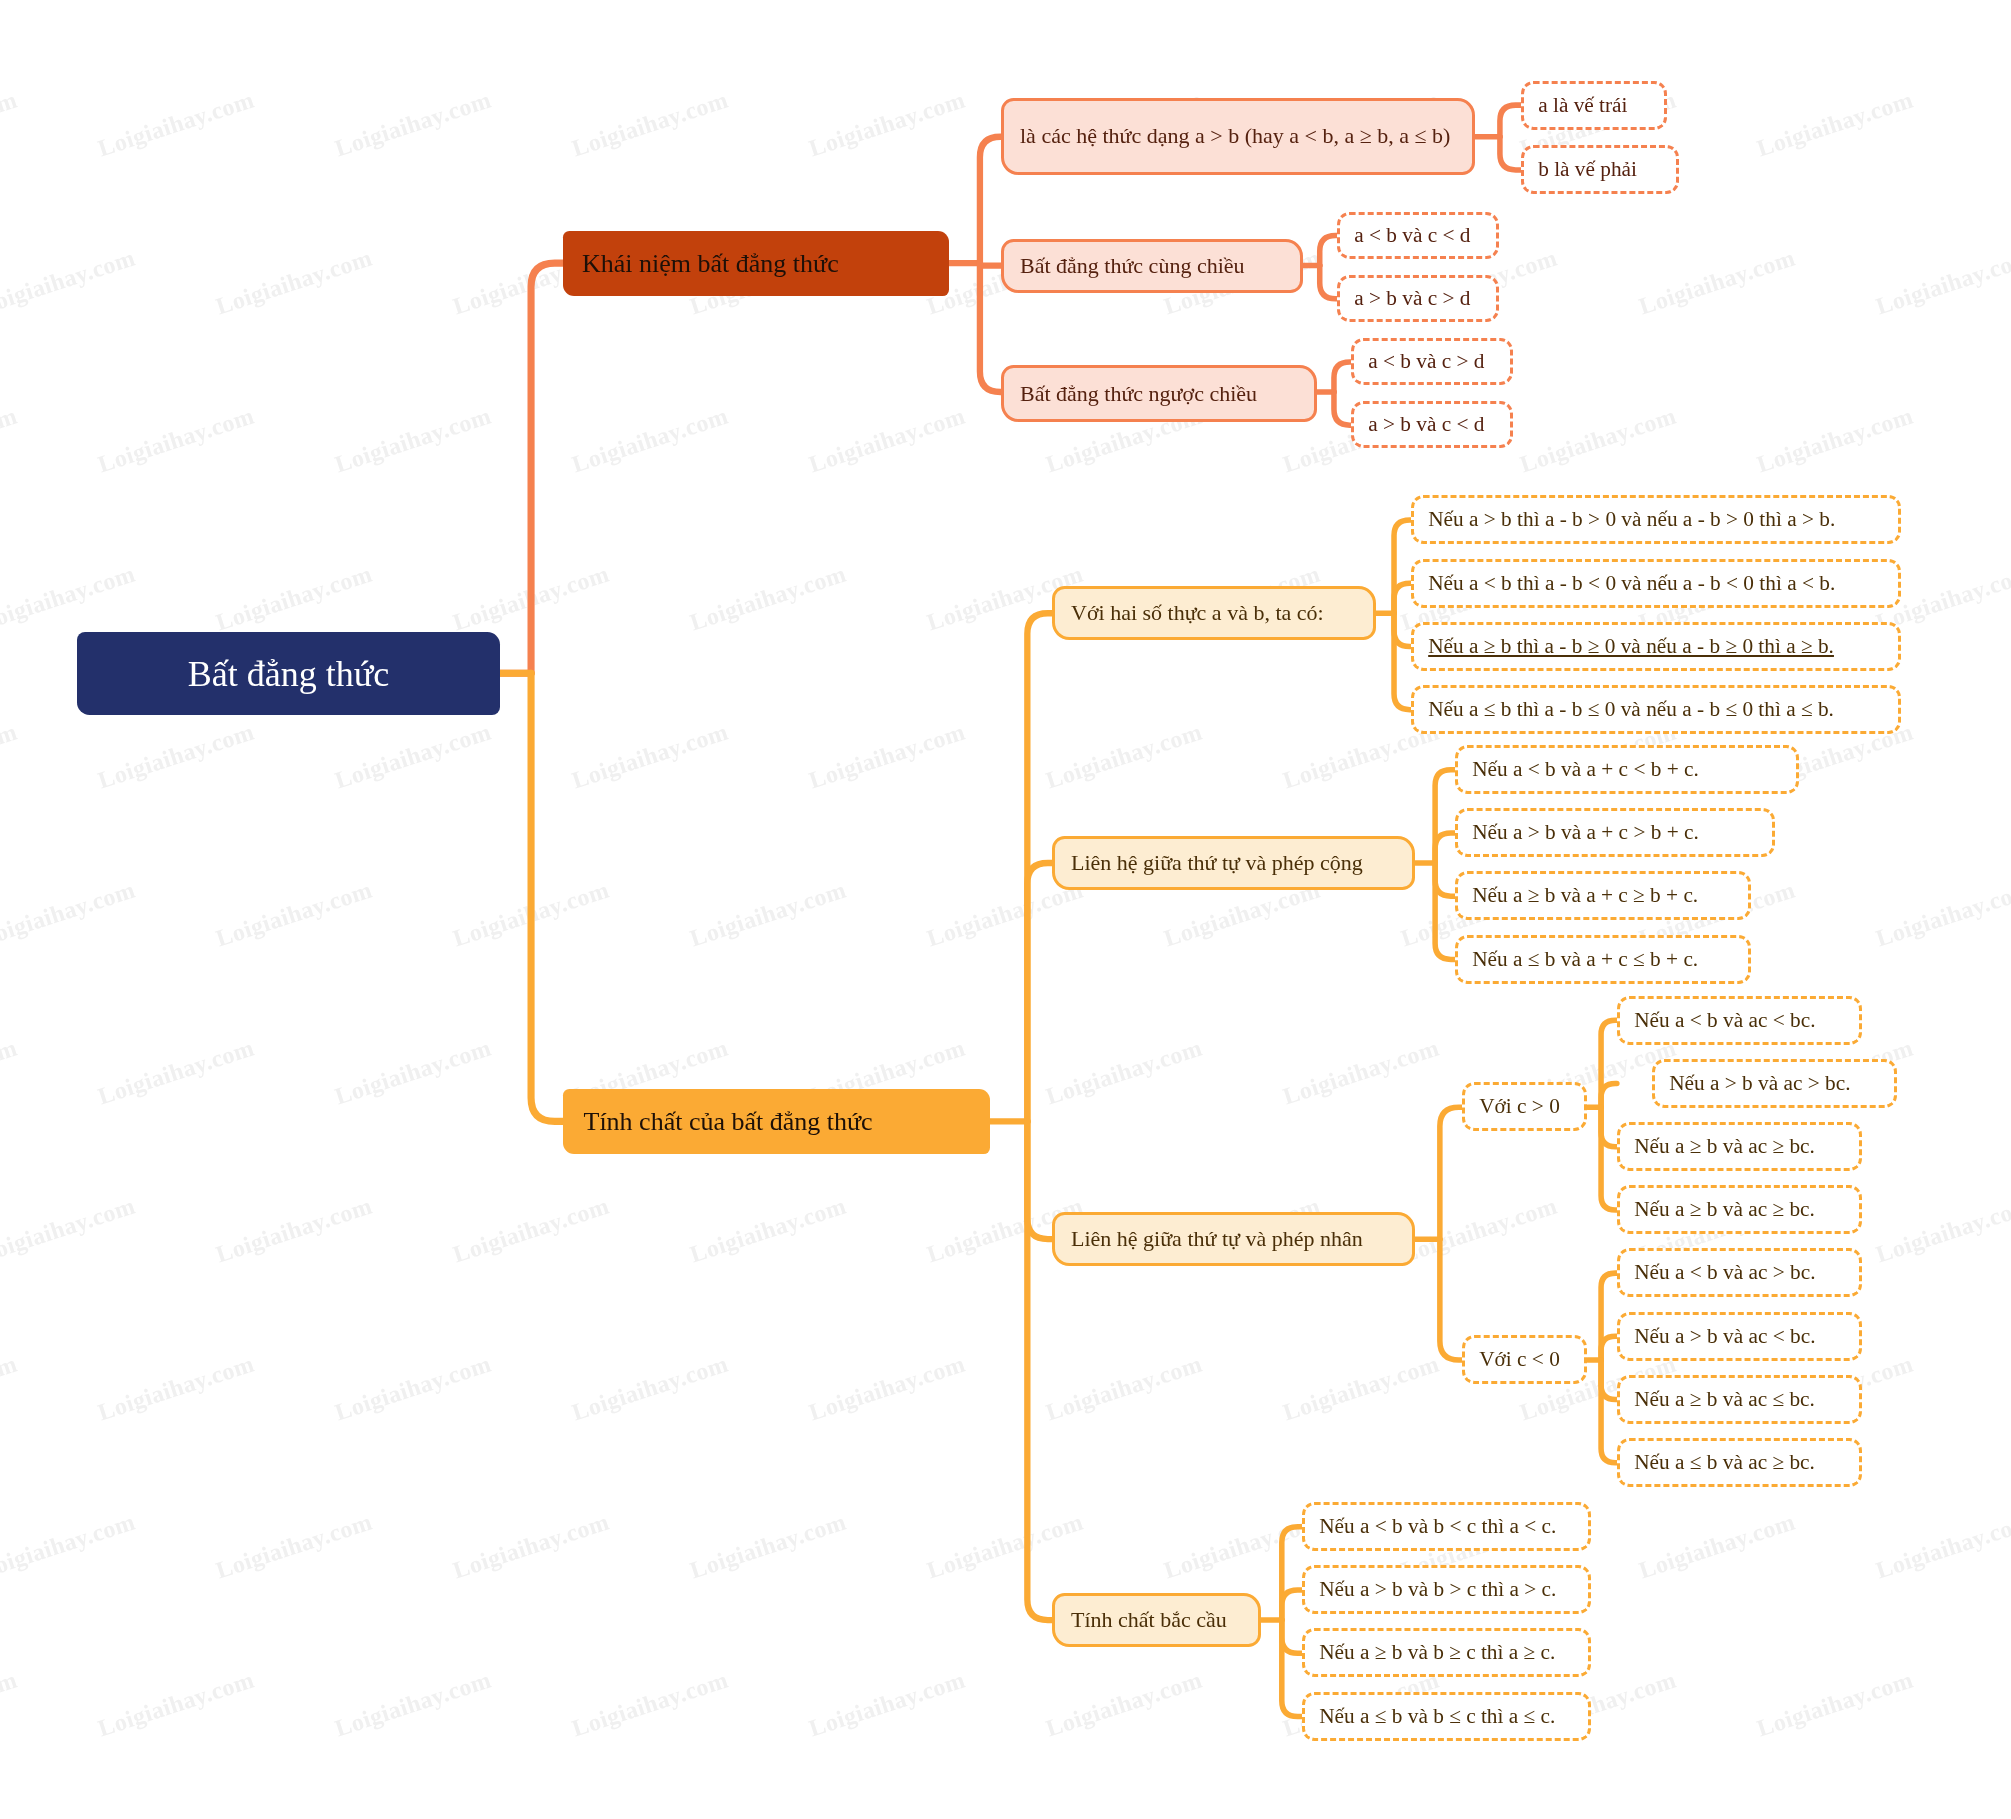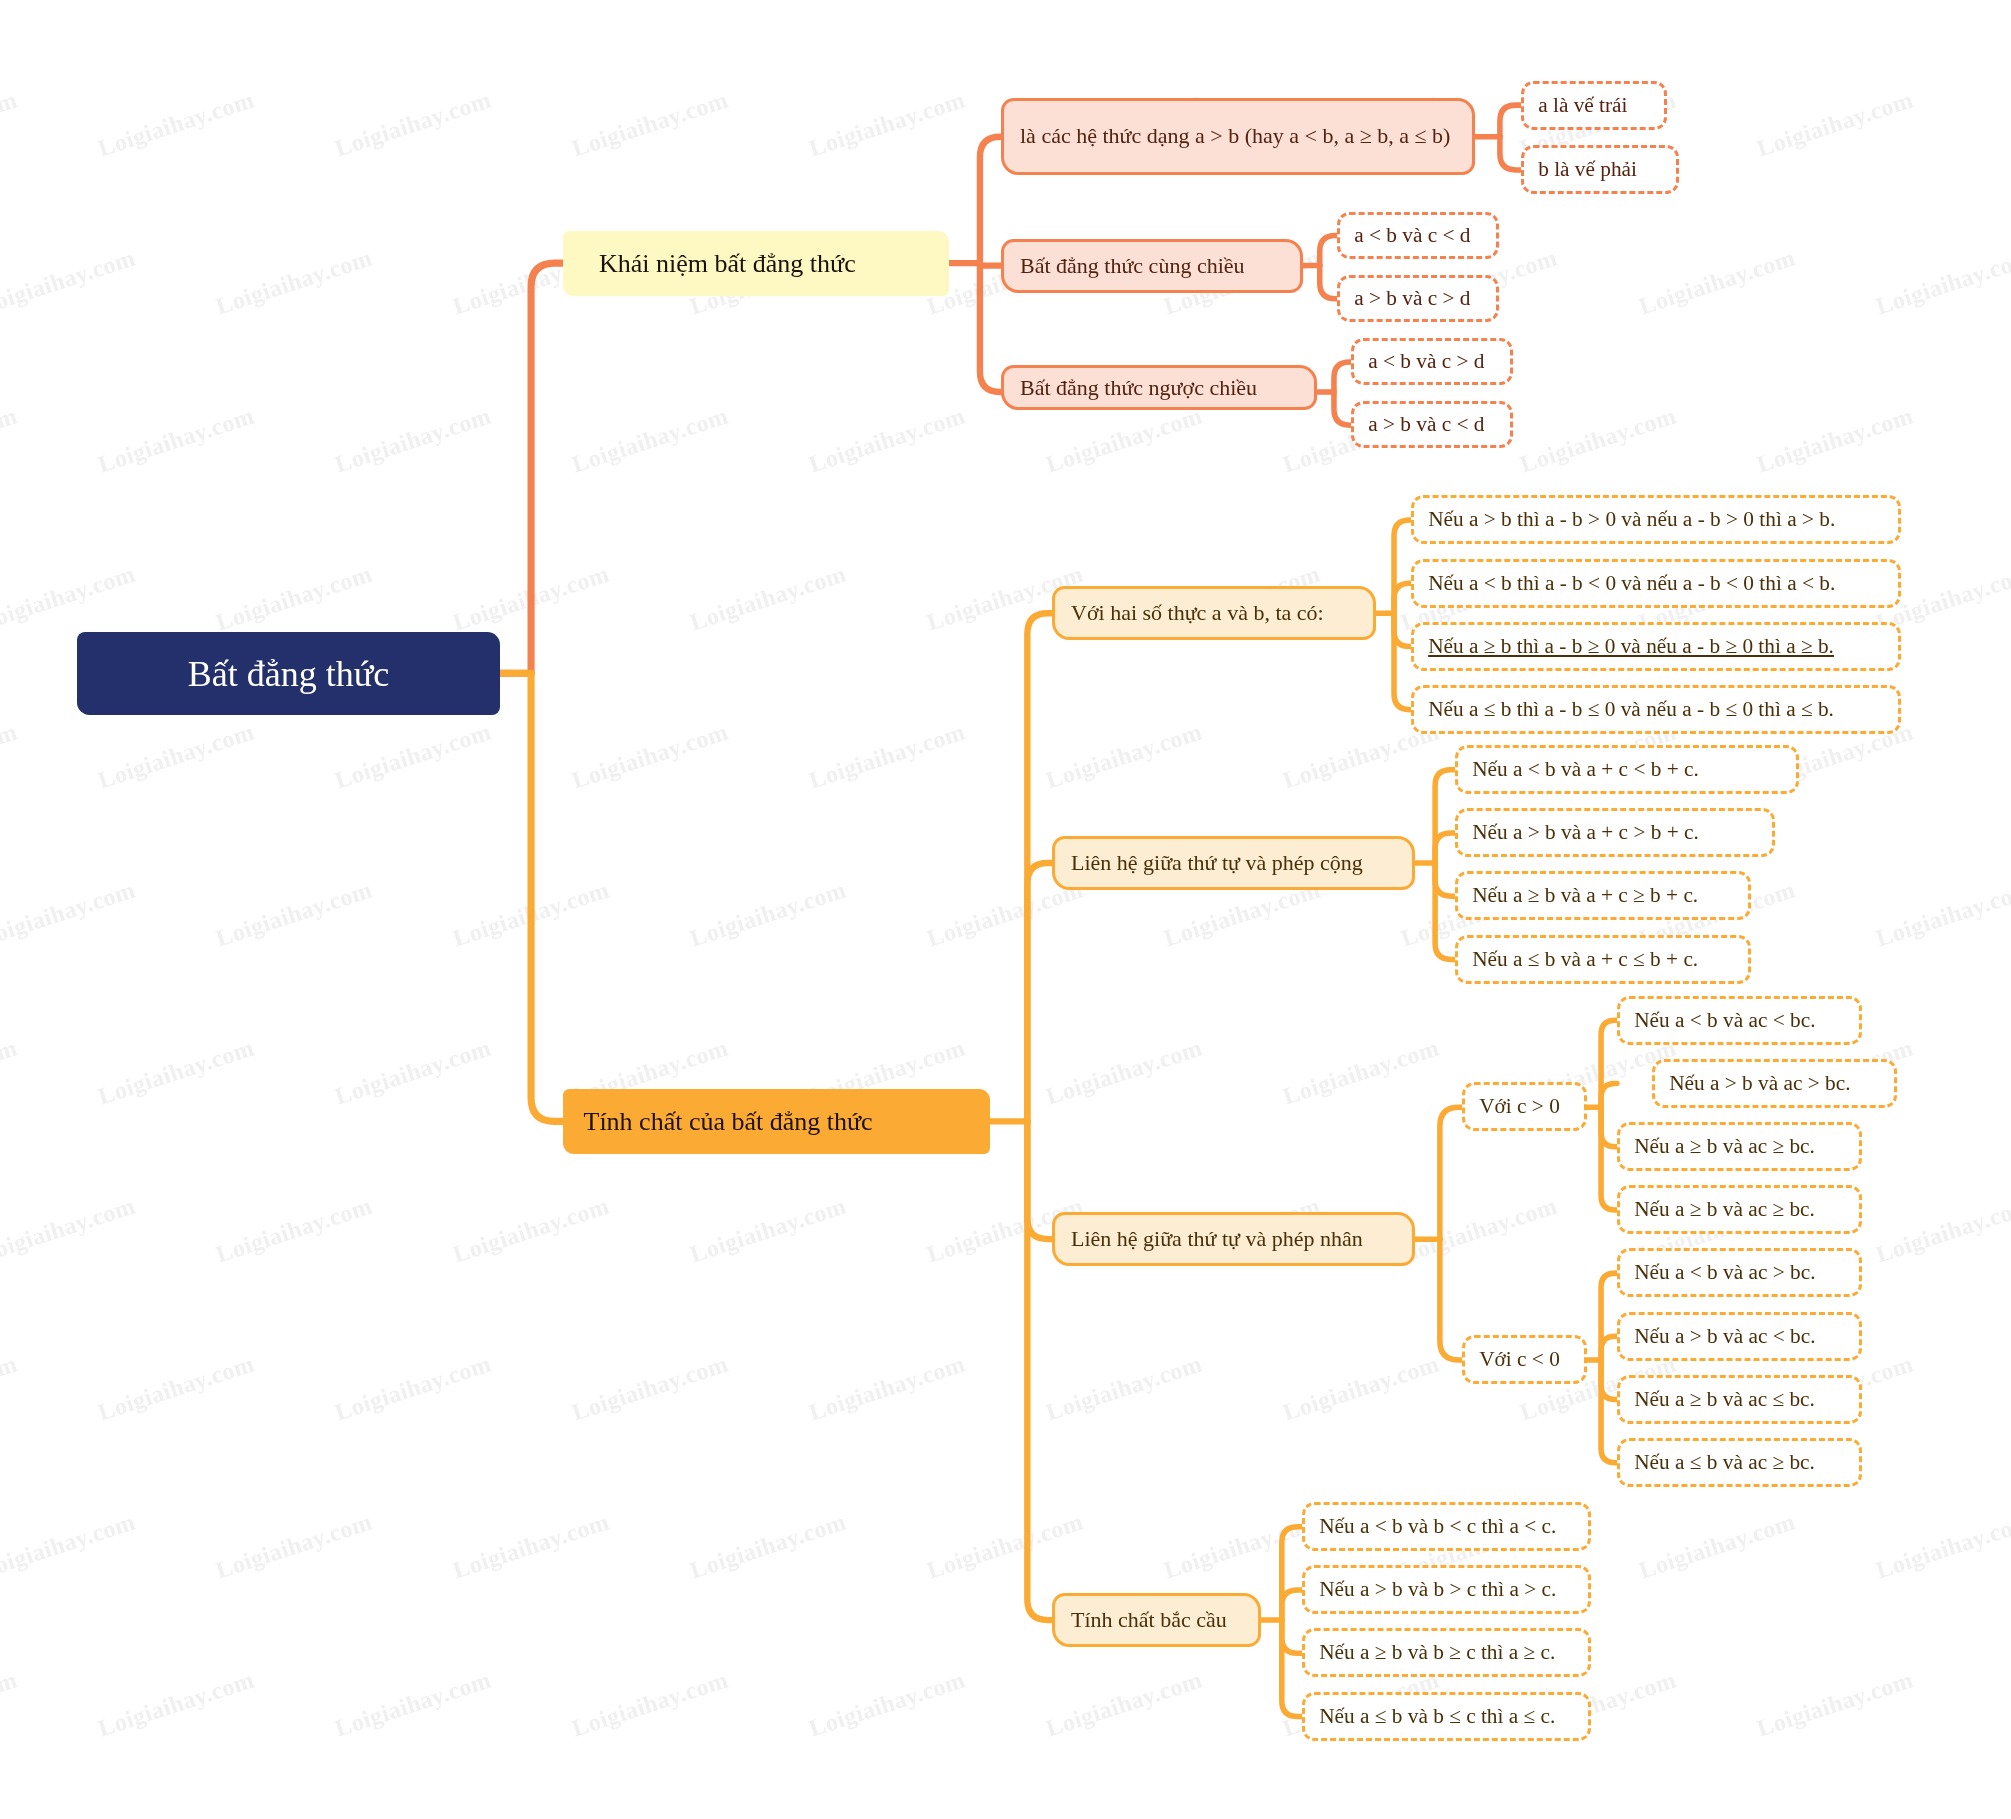--- a/index.html
+++ b/index.html
@@ -17,21 +17,21 @@
         display:flex;align-items:center;}
   .node span{display:block;width:100%;}
 
   
   .root{background:#23306b;color:#ffffff;font-size:36px;
         padding:0 27px;justify-content:center;
         border-radius:8px 12.6px 8px 12.6px;}
   .root span{text-align:center;}
 
   
-  .h-concept{background:#fef9c3;color:#1d1008;font-size:26px;padding:0 36px;
+  .h-concept{background:#c2410c;color:#1d1008;font-size:26px;padding:0 19px;
              border-radius:6.3px 11px 6.3px 11px;justify-content:flex-end;}
   .h-prop{background:#fbaa34;color:#1d1008;font-size:26px;padding:0 20.5px;
           border-radius:6.3px 11px 6.3px 11px;justify-content:center;}
 
   
   .n-fill-s{background:#fce0d6;border:3.2px solid #f5814f;color:#55210f;
             font-size:22px;padding:0 16px;border-radius:12.6px 17.4px 12.6px 17.4px;}
   
   .n-fill-o{background:#fdedd2;border:3.2px solid #fbaa34;color:#4a2f08;
             font-size:22px;padding:0 16px;border-radius:12.6px 17.4px 12.6px 17.4px;}
@@ -227,21 +227,21 @@
 <div class="node n-fill-s" style="left:1001px;top:239px;width:302px;height:54px;">
   <span>Bất đẳng thức cùng chiều</span>
 </div>
 <div class="node n-dash-s" style="left:1337px;top:212px;width:162px;height:47px;">
   <span>a &lt; b và c &lt; d</span>
 </div>
 <div class="node n-dash-s" style="left:1337px;top:275px;width:162px;height:47px;">
   <span>a &gt; b và c &gt; d</span>
 </div>
 
-<div class="node n-fill-s" style="left:1001px;top:365px;width:316px;height:45px;">
+<div class="node n-fill-s" style="left:1001px;top:365px;width:316px;height:57px;">
   <span>Bất đẳng thức ngược chiều</span>
 </div>
 <div class="node n-dash-s" style="left:1351px;top:338px;width:162px;height:47px;">
   <span>a &lt; b và c &gt; d</span>
 </div>
 <div class="node n-dash-s" style="left:1351px;top:401px;width:162px;height:47px;">
   <span>a &gt; b và c &lt; d</span>
 </div>
 
 <div class="node n-fill-o" style="left:1052px;top:586px;width:324px;height:54px;">

